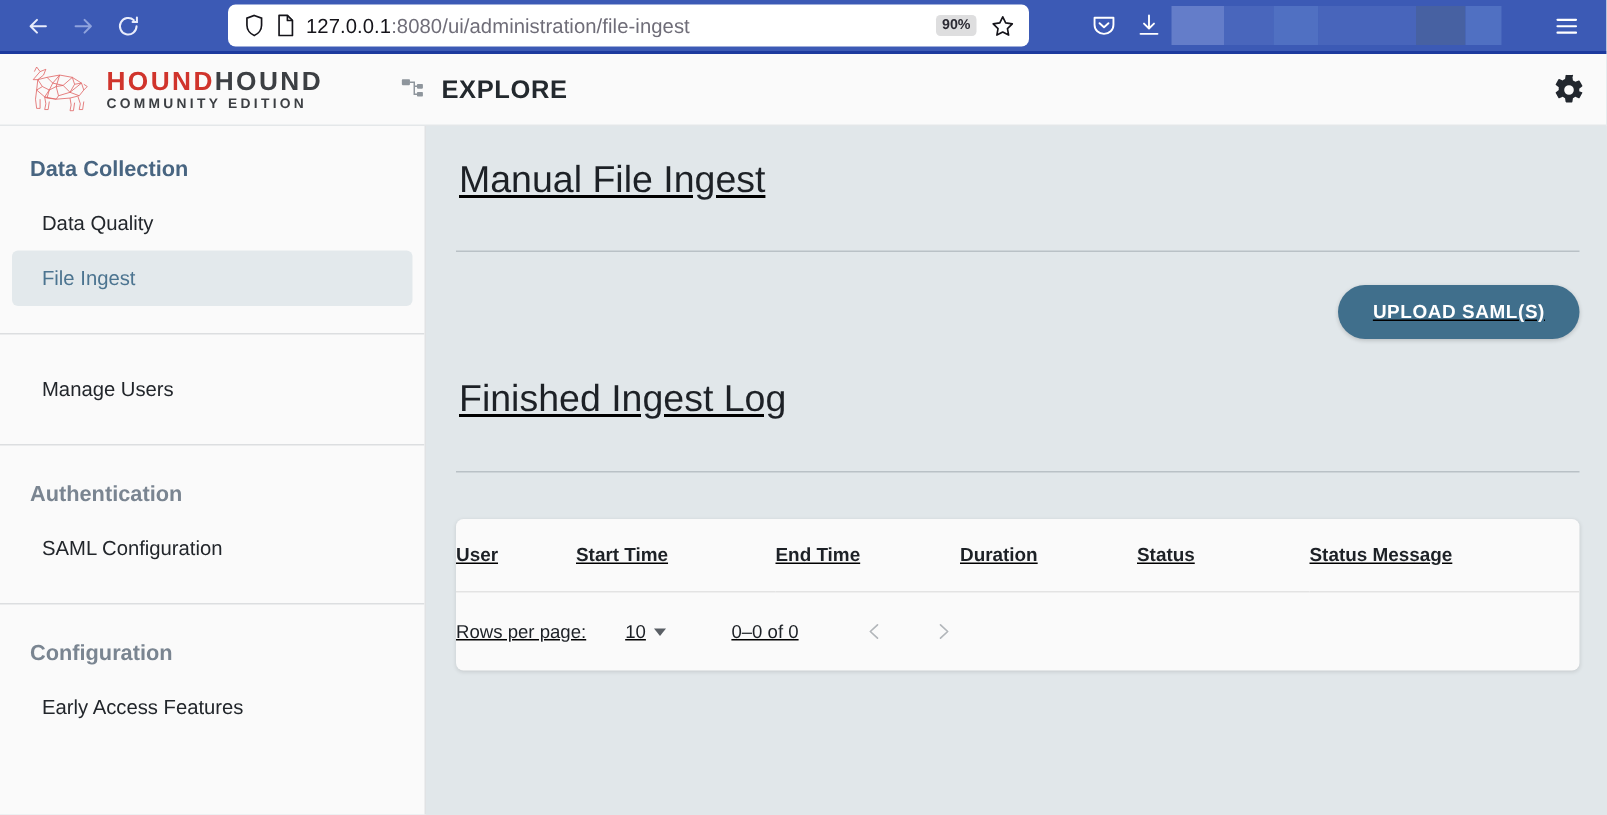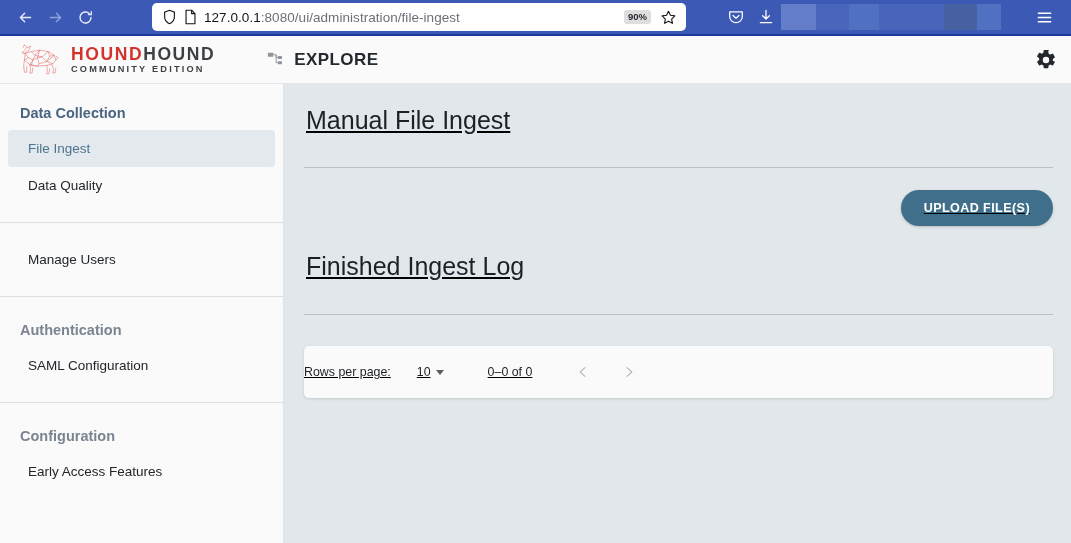--- a/index.html
+++ b/index.html
@@ -388,22 +388,22 @@
       <path d="M19.43 12.98c.04-.32.07-.64.07-.98s-.03-.66-.07-.98l2.11-1.65a.5.5 0 0 0 .12-.64l-2-3.46a.5.5 0 0 0-.61-.22l-2.49 1a7.3 7.3 0 0 0-1.69-.98l-.38-2.65A.49.49 0 0 0 14 1h-4a.49.49 0 0 0-.49.42l-.38 2.65c-.61.25-1.17.59-1.69.98l-2.49-1a.5.5 0 0 0-.61.22l-2 3.46a.5.5 0 0 0 .12.64l2.11 1.65c-.04.32-.07.65-.07.98s.03.66.07.98l-2.11 1.65a.5.5 0 0 0-.12.64l2 3.46c.13.22.39.3.61.22l2.49-1c.52.4 1.08.73 1.69.98l.38 2.65c.4.24.25.42.49.42h4c.25 0 .46-.18.49-.42l.38-2.65c.61-.25 1.17-.59 1.69-.98l2.49 1c.23.08.49 0 .61-.22l2-3.46a.5.5 0 0 0-.12-.64zM12 15.5A3.5 3.5 0 1 1 12 8.5a3.5 3.5 0 0 1 0 7z"></path>
     </svg>
   </div>
 </div>
 
 <div class="app-body">
 
   <div class="sidebar">
     <div class="nav-group">
       <div class="nav-header">Data Collection</div>
+      <div class="nav-item">Data Quality</div>
       <div class="nav-item active">File Ingest</div>
-      <div class="nav-item">Data Quality</div>
     </div>
     <div class="nav-divider"></div>
     <div class="nav-group">
       <div class="nav-item">Manage Users</div>
     </div>
     <div class="nav-divider"></div>
     <div class="nav-group">
       <div class="nav-header muted">Authentication</div>
       <div class="nav-item">SAML Configuration</div>
     </div>
@@ -412,27 +412,40 @@
       <div class="nav-header muted">Configuration</div>
       <div class="nav-item">Early Access Features</div>
     </div>
   </div>
 
   <div class="main">
     <h1 class="page-title">Manual File Ingest</h1>
     <div class="hr"></div>
 
     <div class="upload-row">
-      <button class="upload-btn">UPLOAD FILE(S)</button>
+      <button class="upload-btn">UPLOAD SAML(S)</button>
     </div>
 
     <h2 class="section-title">Finished Ingest Log</h2>
     <div class="hr2"></div>
 
     <div class="table-card">
+      <table class="ingest-table">
+        <thead>
+          <tr>
+            <th class="c-user">User</th>
+            <th class="c-start">Start Time</th>
+            <th class="c-end">End Time</th>
+            <th class="c-dur">Duration</th>
+            <th class="c-status">Status</th>
+            <th class="c-msg">Status Message</th>
+          </tr>
+        </thead>
+        <tbody></tbody>
+      </table>
 
       <div class="pagination-row">
         <span class="rpp-label">Rows per page:</span>
         <div class="rpp-select">
           <span>10</span>
           <span class="caret"></span>
         </div>
         <span class="range-label">0–0 of 0</span>
         <div class="pg-btn">
           <svg width="16" height="16" viewBox="0 0 20 20" fill="none" stroke="#b2b6ba" stroke-width="1.4" stroke-linecap="round" stroke-linejoin="round">

